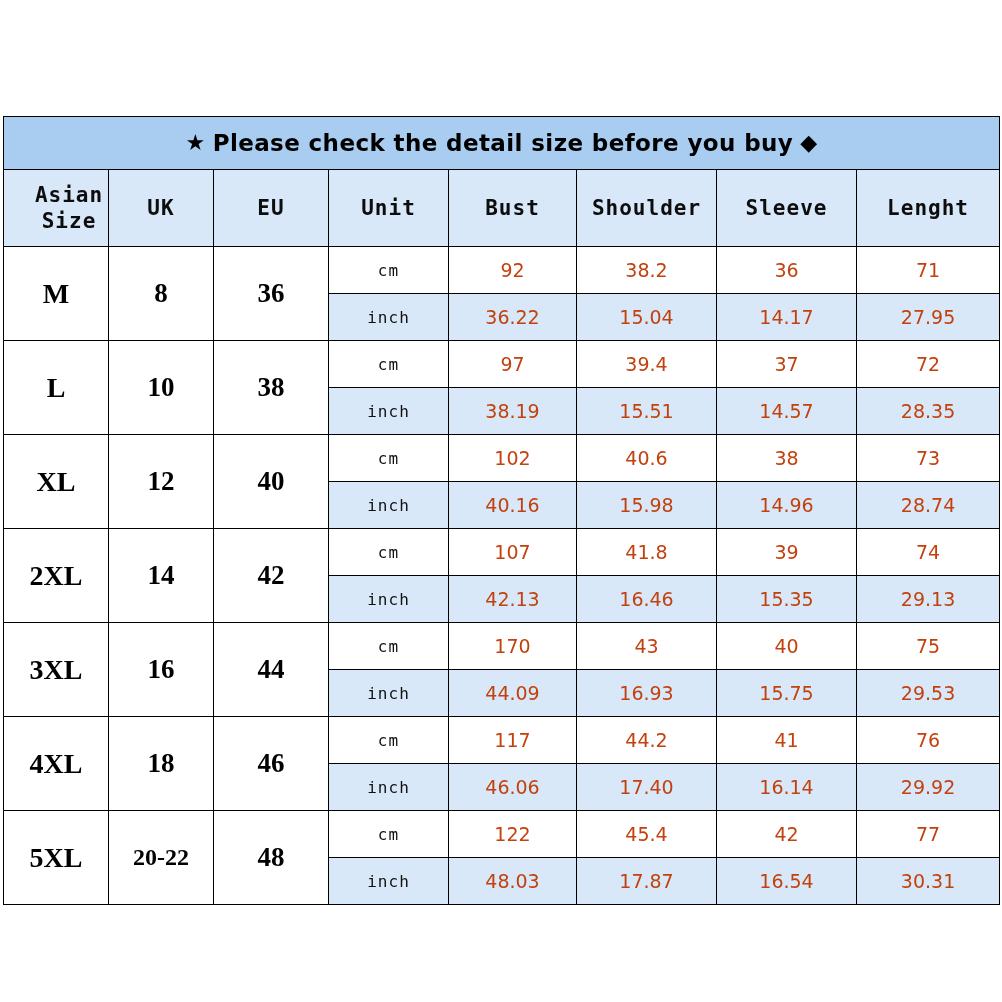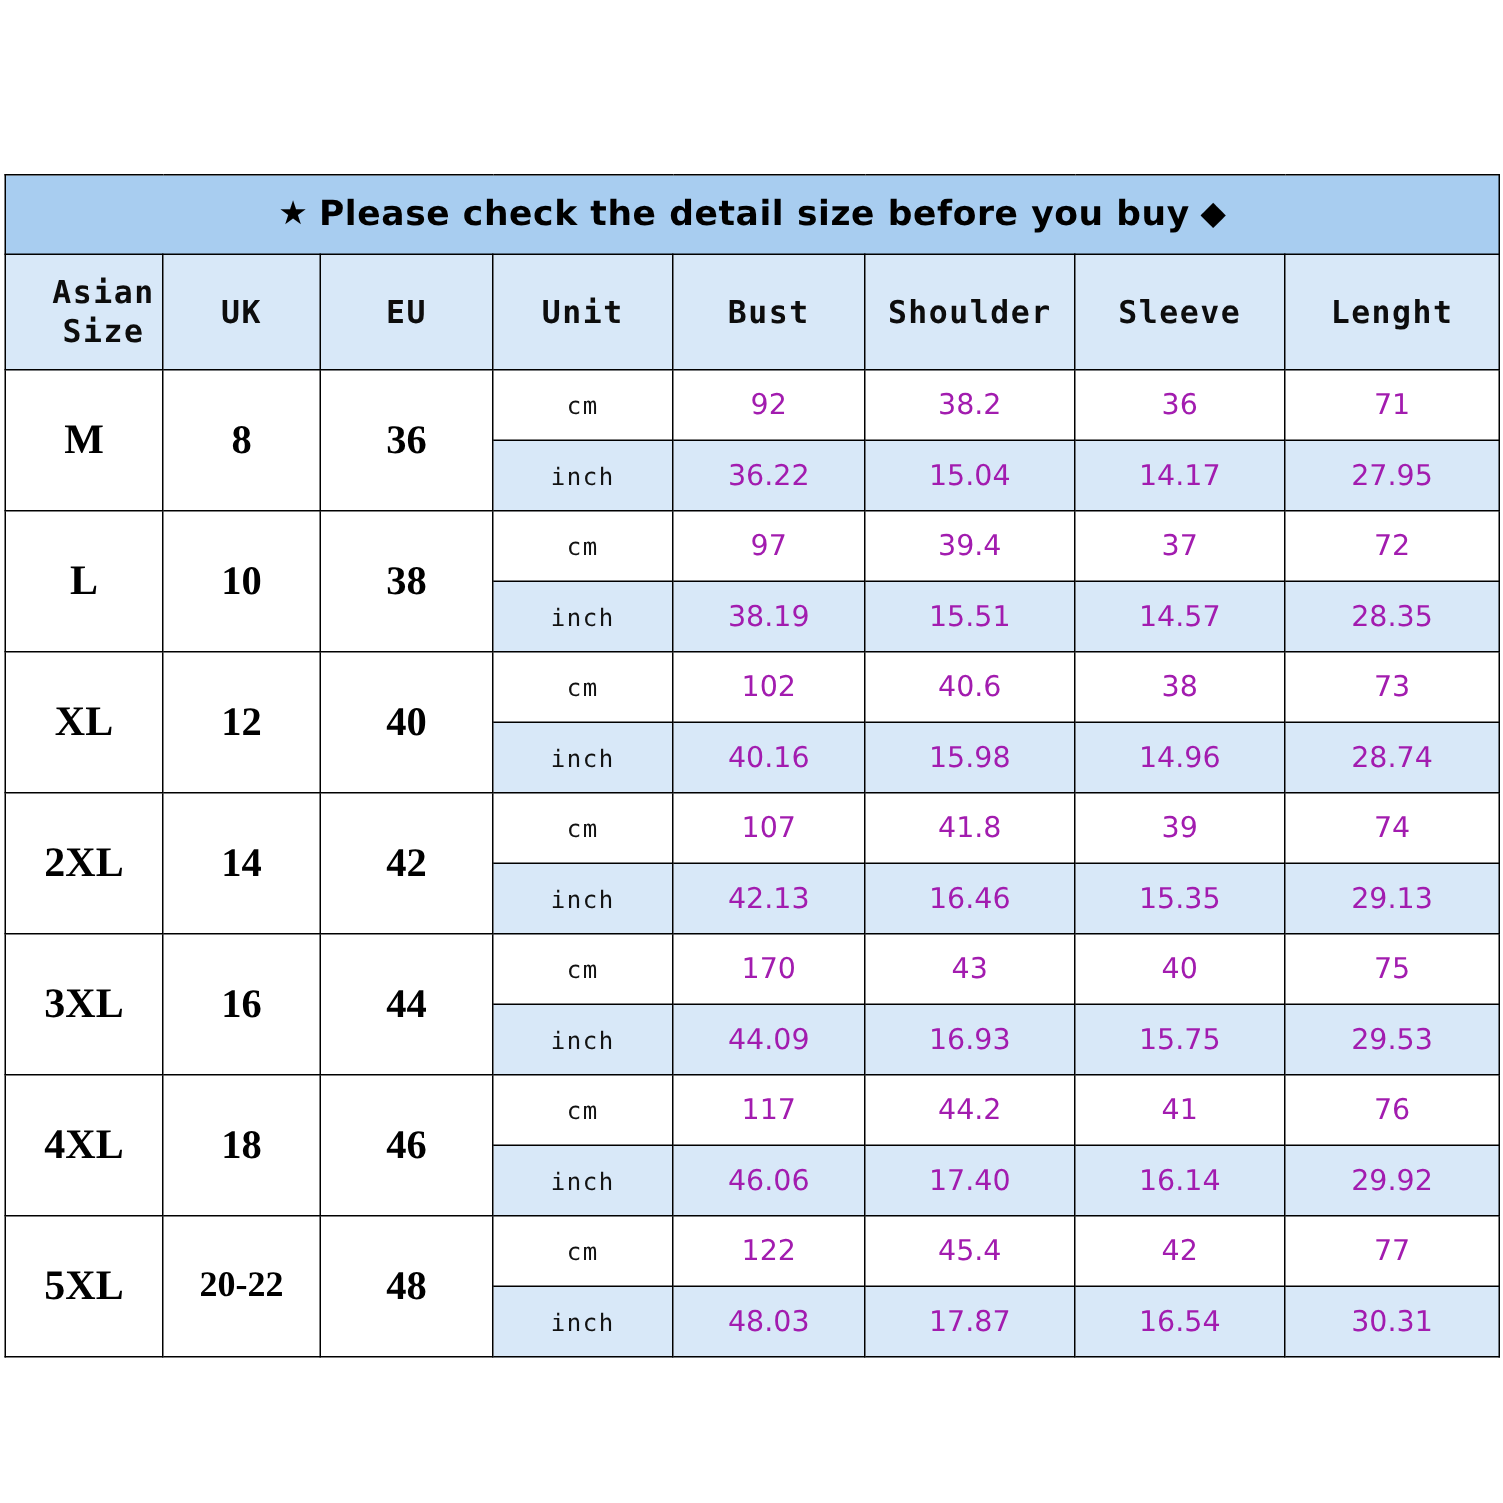--- a/index.html
+++ b/index.html
@@ -75,21 +75,21 @@
   }
   .unit-cell {
     font-family: "DejaVu Sans Mono", monospace;
     font-size: 16px;
     letter-spacing: 1px;
     color: #111111;
   }
   .val-cell {
     font-family: "DejaVu Sans", sans-serif;
     font-size: 19px;
-    color: #a21caf;
+    color: #c2410c;
   }
   tr.cm-row td {
     background: #ffffff;
     height: 46px;
   }
   tr.inch-row td {
     background: #d8e8f8;
     height: 46px;
   }
   tr.cm-row td.sizecol, tr.inch-row td.sizecol {

